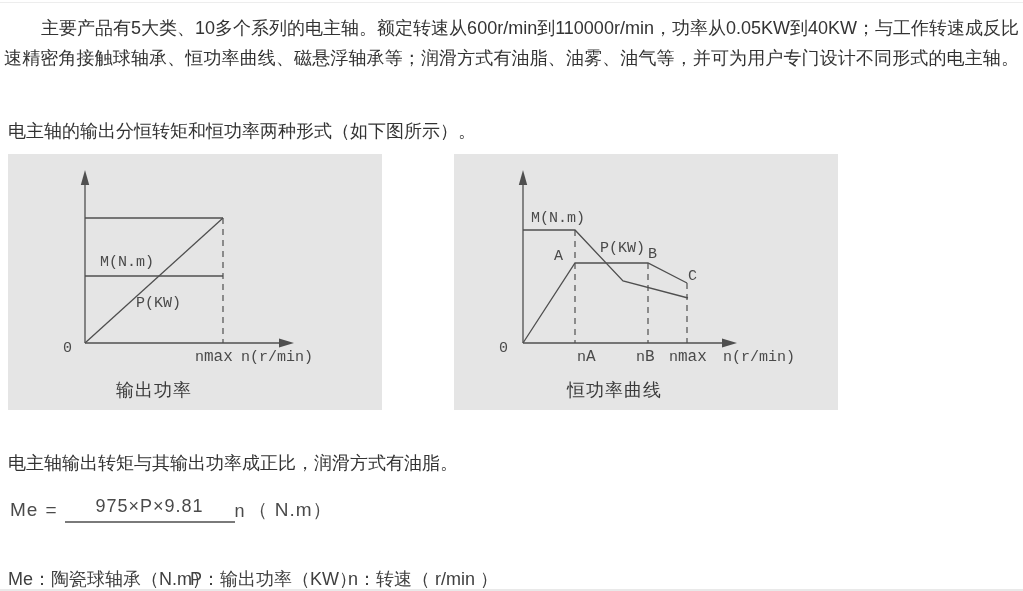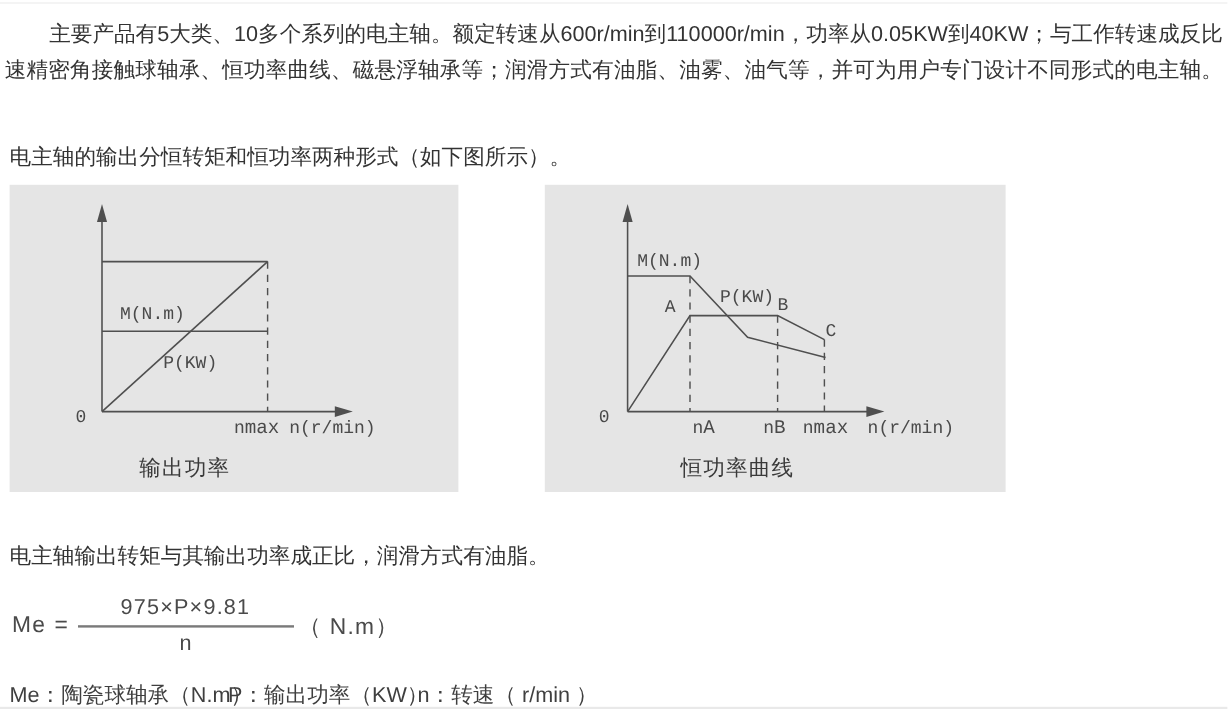--- a/index.html
+++ b/index.html
@@ -22,21 +22,21 @@
 
   .dlabel { position:absolute; font-family:"Liberation Mono","DejaVu Sans Mono",monospace; font-size:15px; color:#4a4a4a; white-space:nowrap; line-height:15px; }
   .dlabel .sub { font-size:16px; }
   .caption { position:absolute; top:224px; font-size:18px; color:#3a3a3a; letter-spacing:1px; white-space:nowrap; }
 
   .para3 { position:absolute; top:451px; left:8px; font-size:18px; color:#333; }
 
   .formula { position:absolute; top:496px; left:10px; display:flex; align-items:center; font-size:19px; color:#4a4a4a; }
   .formula .lhs { letter-spacing:1px; }
   .formula .eq { margin:0 8px 0 7px; }
-  .formula .frac { display:inline-flex; flex-direction:column; align-items:center; width:180px; }
+  .formula .frac { display:inline-flex; flex-direction:row; align-items:center; width:180px; }
   .formula .num { display:block; width:100%; text-align:center; padding-bottom:4px; border-bottom:2px solid #7a7a7a; font-size:18px; letter-spacing:1px; }
   .formula .den { display:block; padding-top:3px; font-size:18px; }
   .formula .unit { margin-left:4px; letter-spacing:1px; }
 
   .legend { position:absolute; top:567px; left:0; width:100%; height:24px; font-size:18px; color:#3f3f3f; }
   .legend span { position:absolute; white-space:nowrap; }
   .legend .l1 { left:8px; }
   .legend .l2 { left:190px;text-align:center; }
   .legend .l3 { left:348px; }
 

